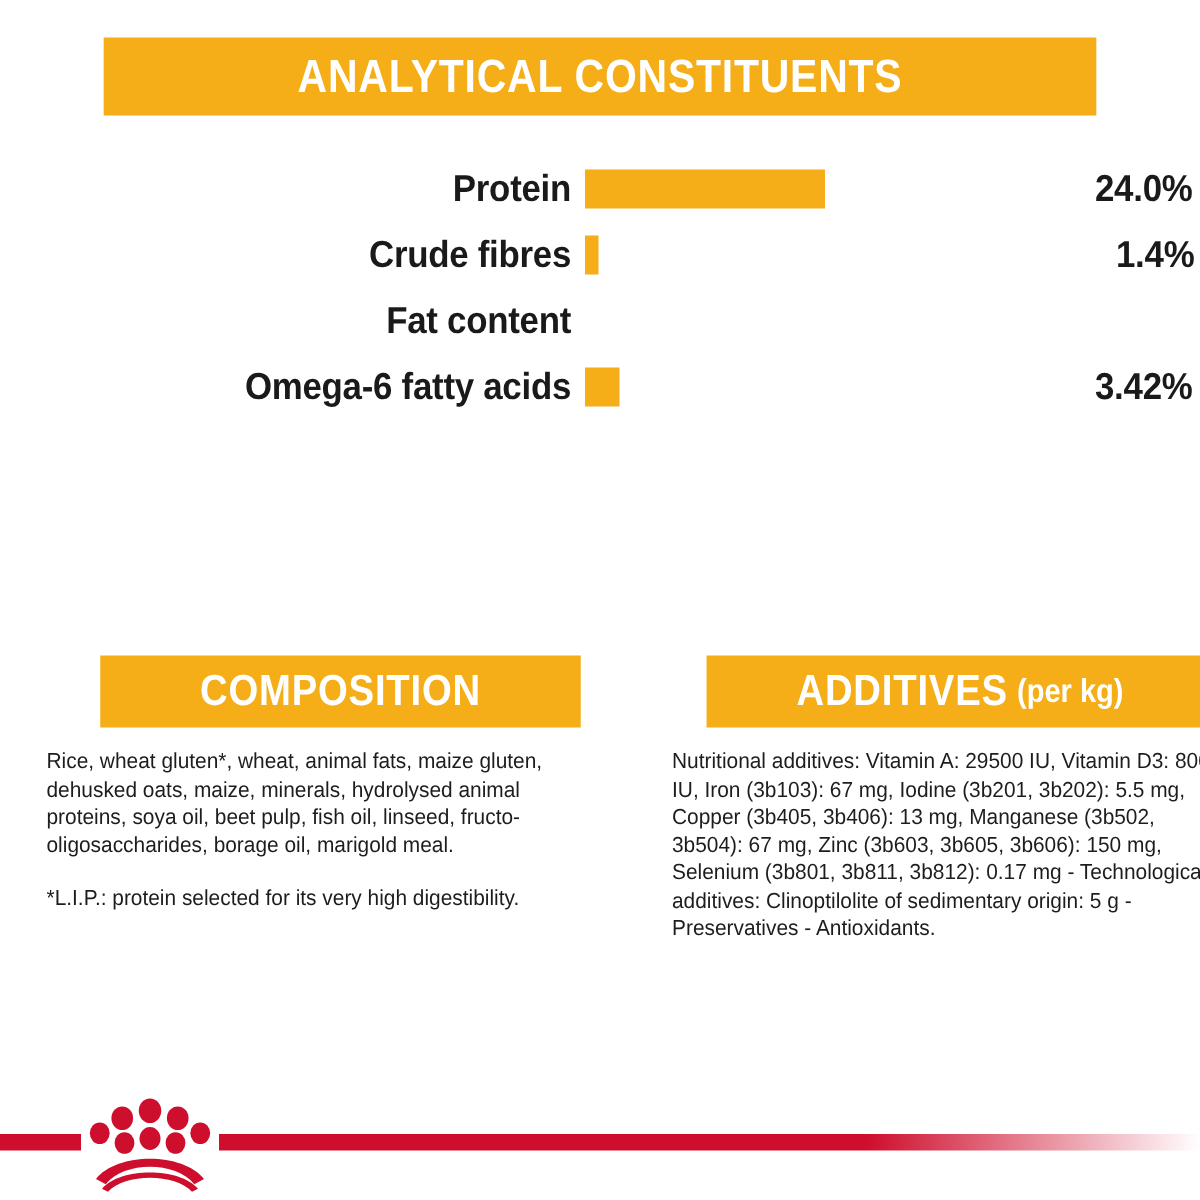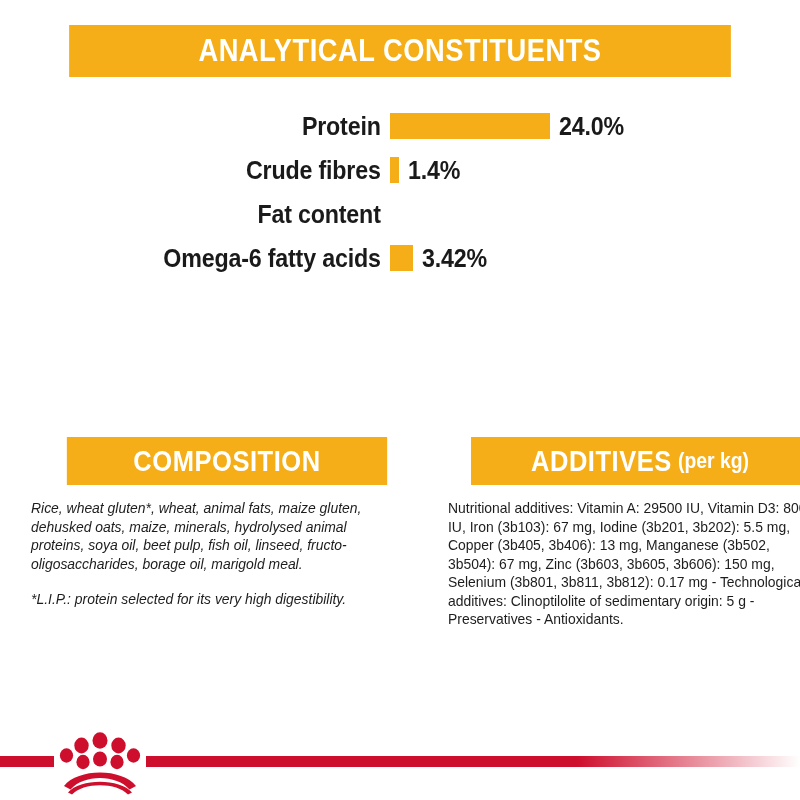--- a/index.html
+++ b/index.html
@@ -75,20 +75,21 @@
     white-space: nowrap;
     letter-spacing: -0.2px;
     transform: scaleX(0.93);
     transform-origin: right center;
   }
 
   .bar-area {
     display: flex;
     align-items: center;
     flex: 1;
+    justify-content: space-between;
   }
 
   .bar {
     background: #F5AE18;
     height: 26px;
     flex: none;
   }
 
   .bar-value {
     font-size: 25px;
@@ -113,21 +114,21 @@
   .panel {
     width: 400px;
     box-sizing: border-box;
     margin-left: 31px;
   }
 
   .panel-inner {
     box-sizing: border-box;
   }
 
-  .panel-left .panel-inner  { padding-left: 0;  padding-right: 22px; font-style: italic; }
+  .panel-left .panel-inner  { padding-left: 0;  padding-right: 22px; }
   .panel-right .panel-inner { padding-left: 8px;   padding-right: 5px;  }
 
   .panel-band {
     height: 48px;
     font-size: 29px;
   }
 
   .panel-left .panel-band  { margin-left: 14px; width: 364px; }
   .panel-right .panel-band { margin-left: 8px;  width: 384px; }
 

